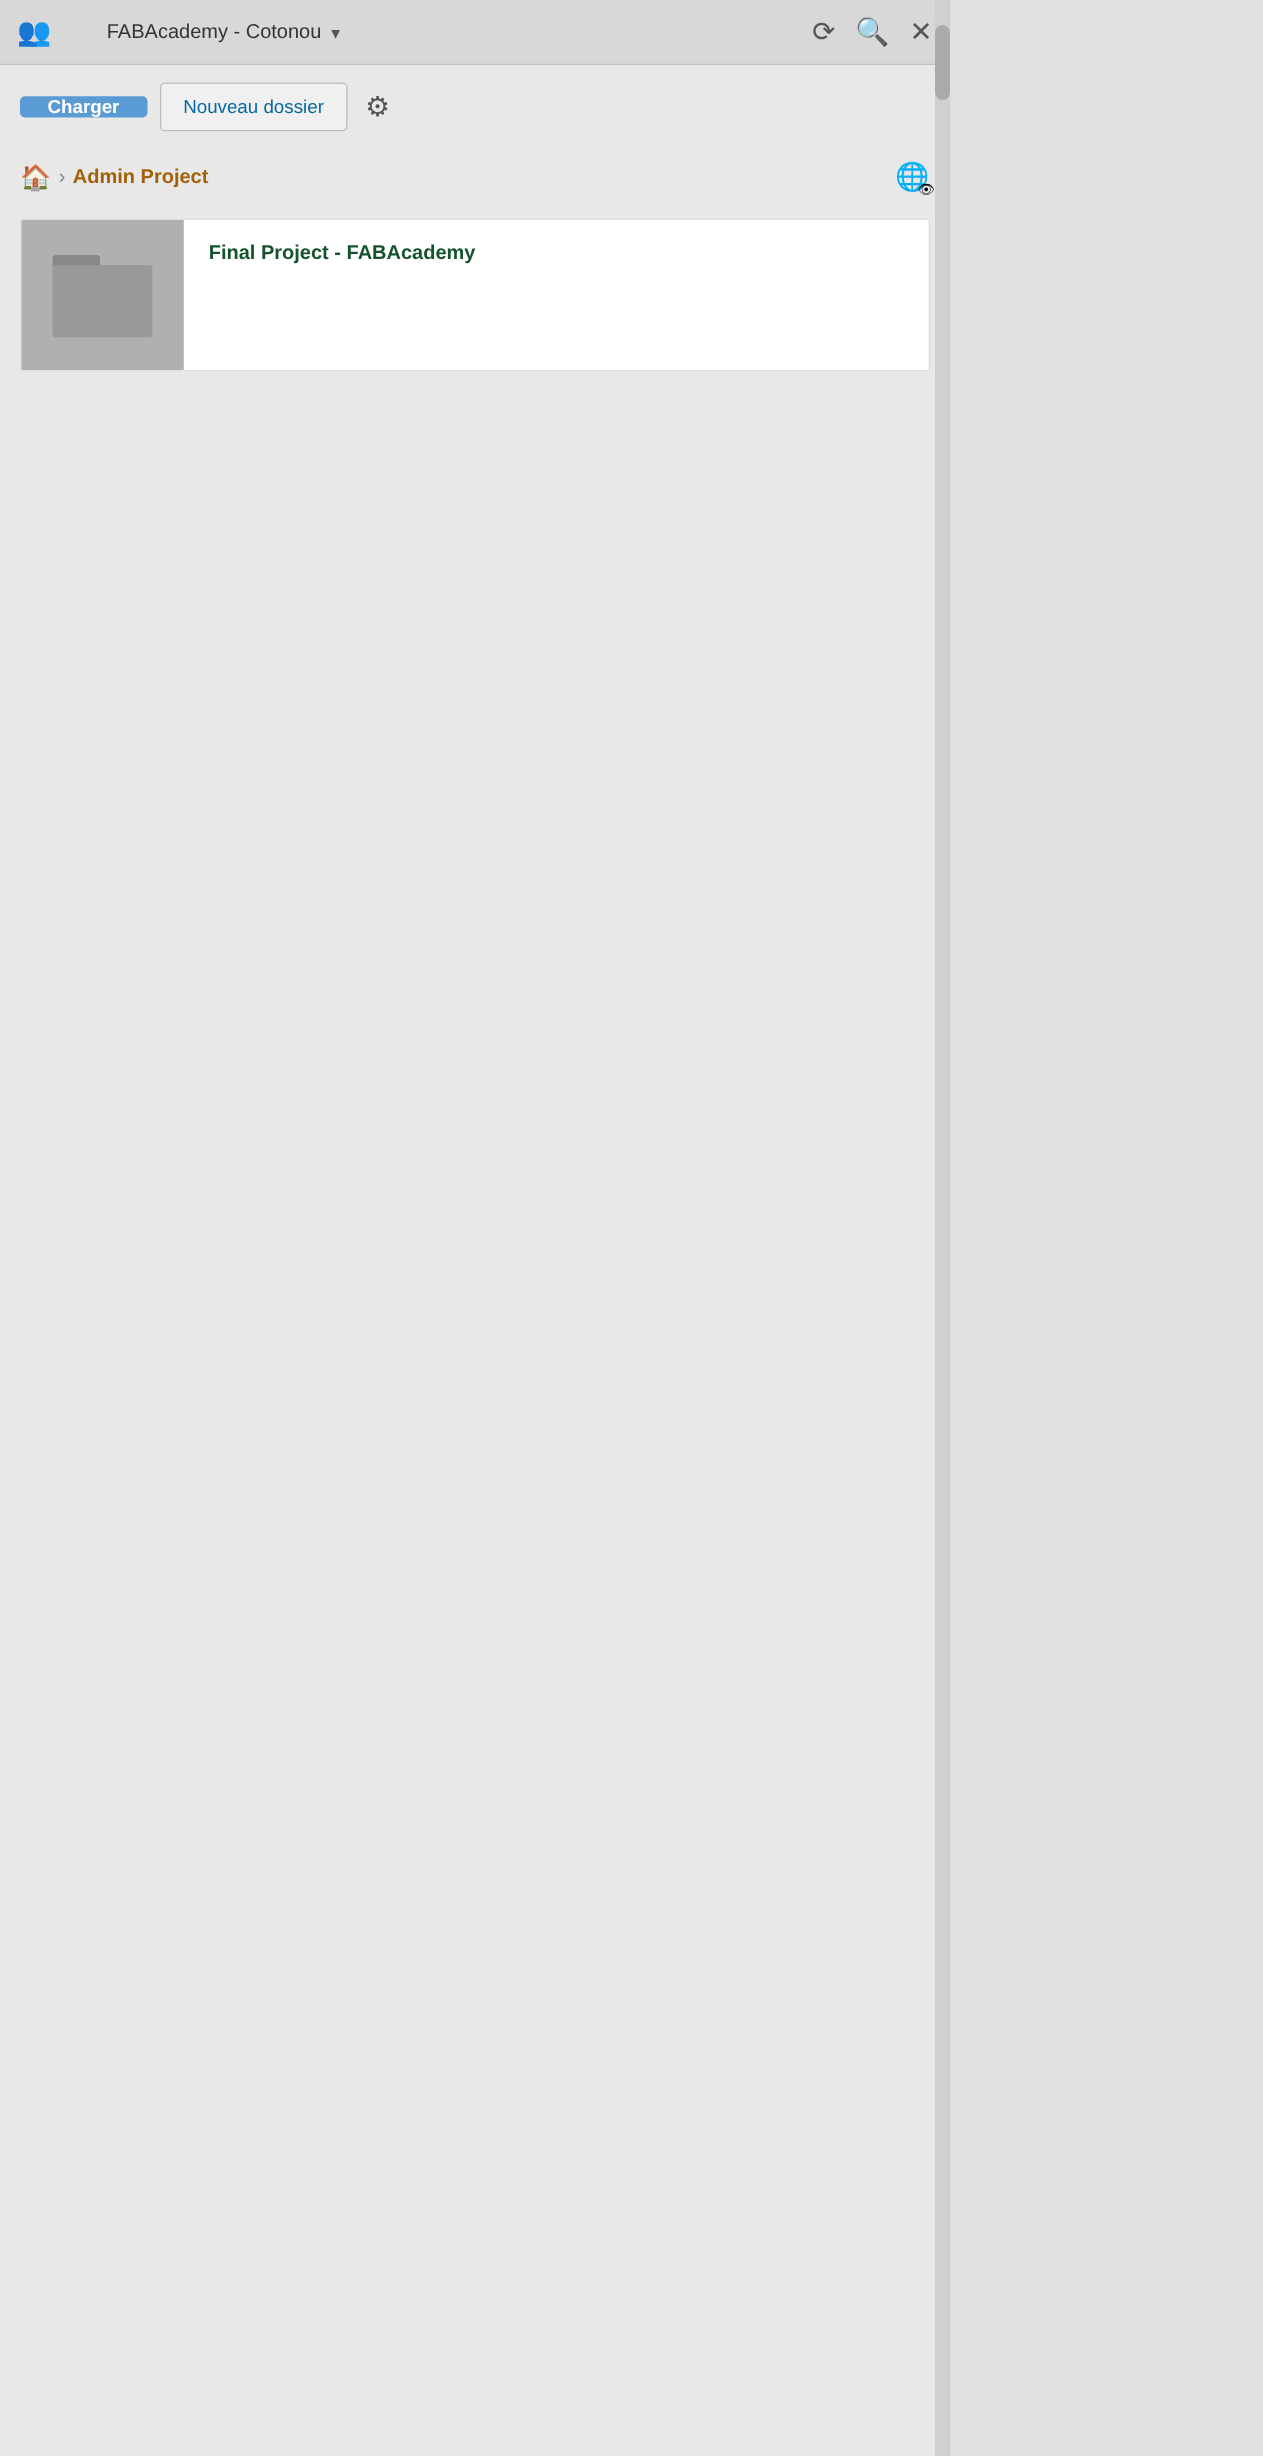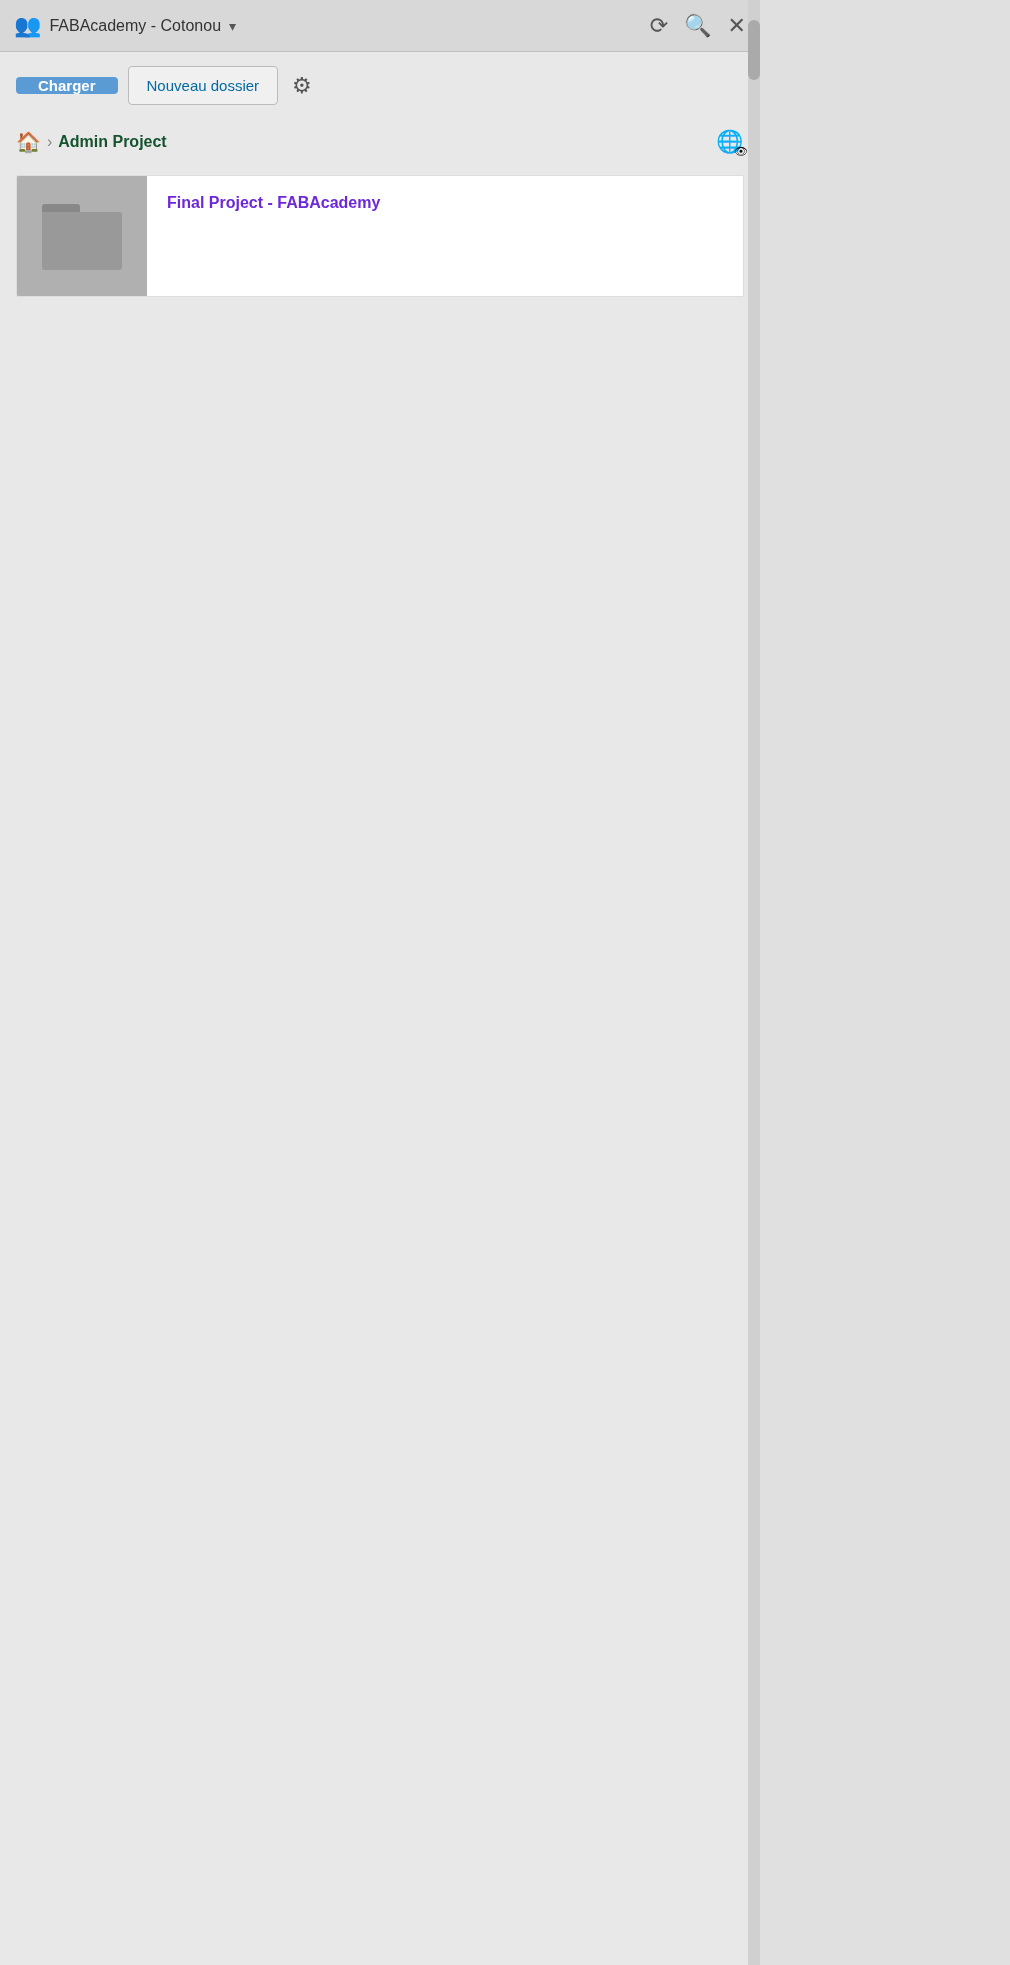--- a/index.html
+++ b/index.html
@@ -37,20 +37,21 @@
     .header-left {
       display: flex;
       align-items: center;
       gap: 8px;
     }
 
     .header-title {
       font-size: 16px;
       font-weight: 500;
       color: #333;
+      margin-left: 36px;
     }
 
     .header-icons {
       display: flex;
       align-items: center;
       gap: 16px;
     }
 
     .header-icon {
       font-size: 22px;
@@ -158,21 +159,21 @@
     }
 
     .breadcrumb-sep {
       font-size: 16px;
       color: #888;
     }
 
     .breadcrumb-text {
       font-size: 16px;
       font-weight: 600;
-      color: #14532d;
+      color: #a16207;
     }
 
     
     .project-list {
       padding: 10px 16px;
     }
 
     .project-item {
       display: flex;
       align-items: stretch;
@@ -221,21 +222,21 @@
 
     .project-info {
       padding: 18px 20px;
       display: flex;
       align-items: flex-start;
     }
 
     .project-name {
       font-size: 16px;
       font-weight: 700;
-      color: #6d28d9;
+      color: #14532d;
     }
 
     
     .scrollbar-area {
       position: absolute;
       right: 0;
       top: 0;
       width: 12px;
       height: 100%;
       background: #d0d0d0;

